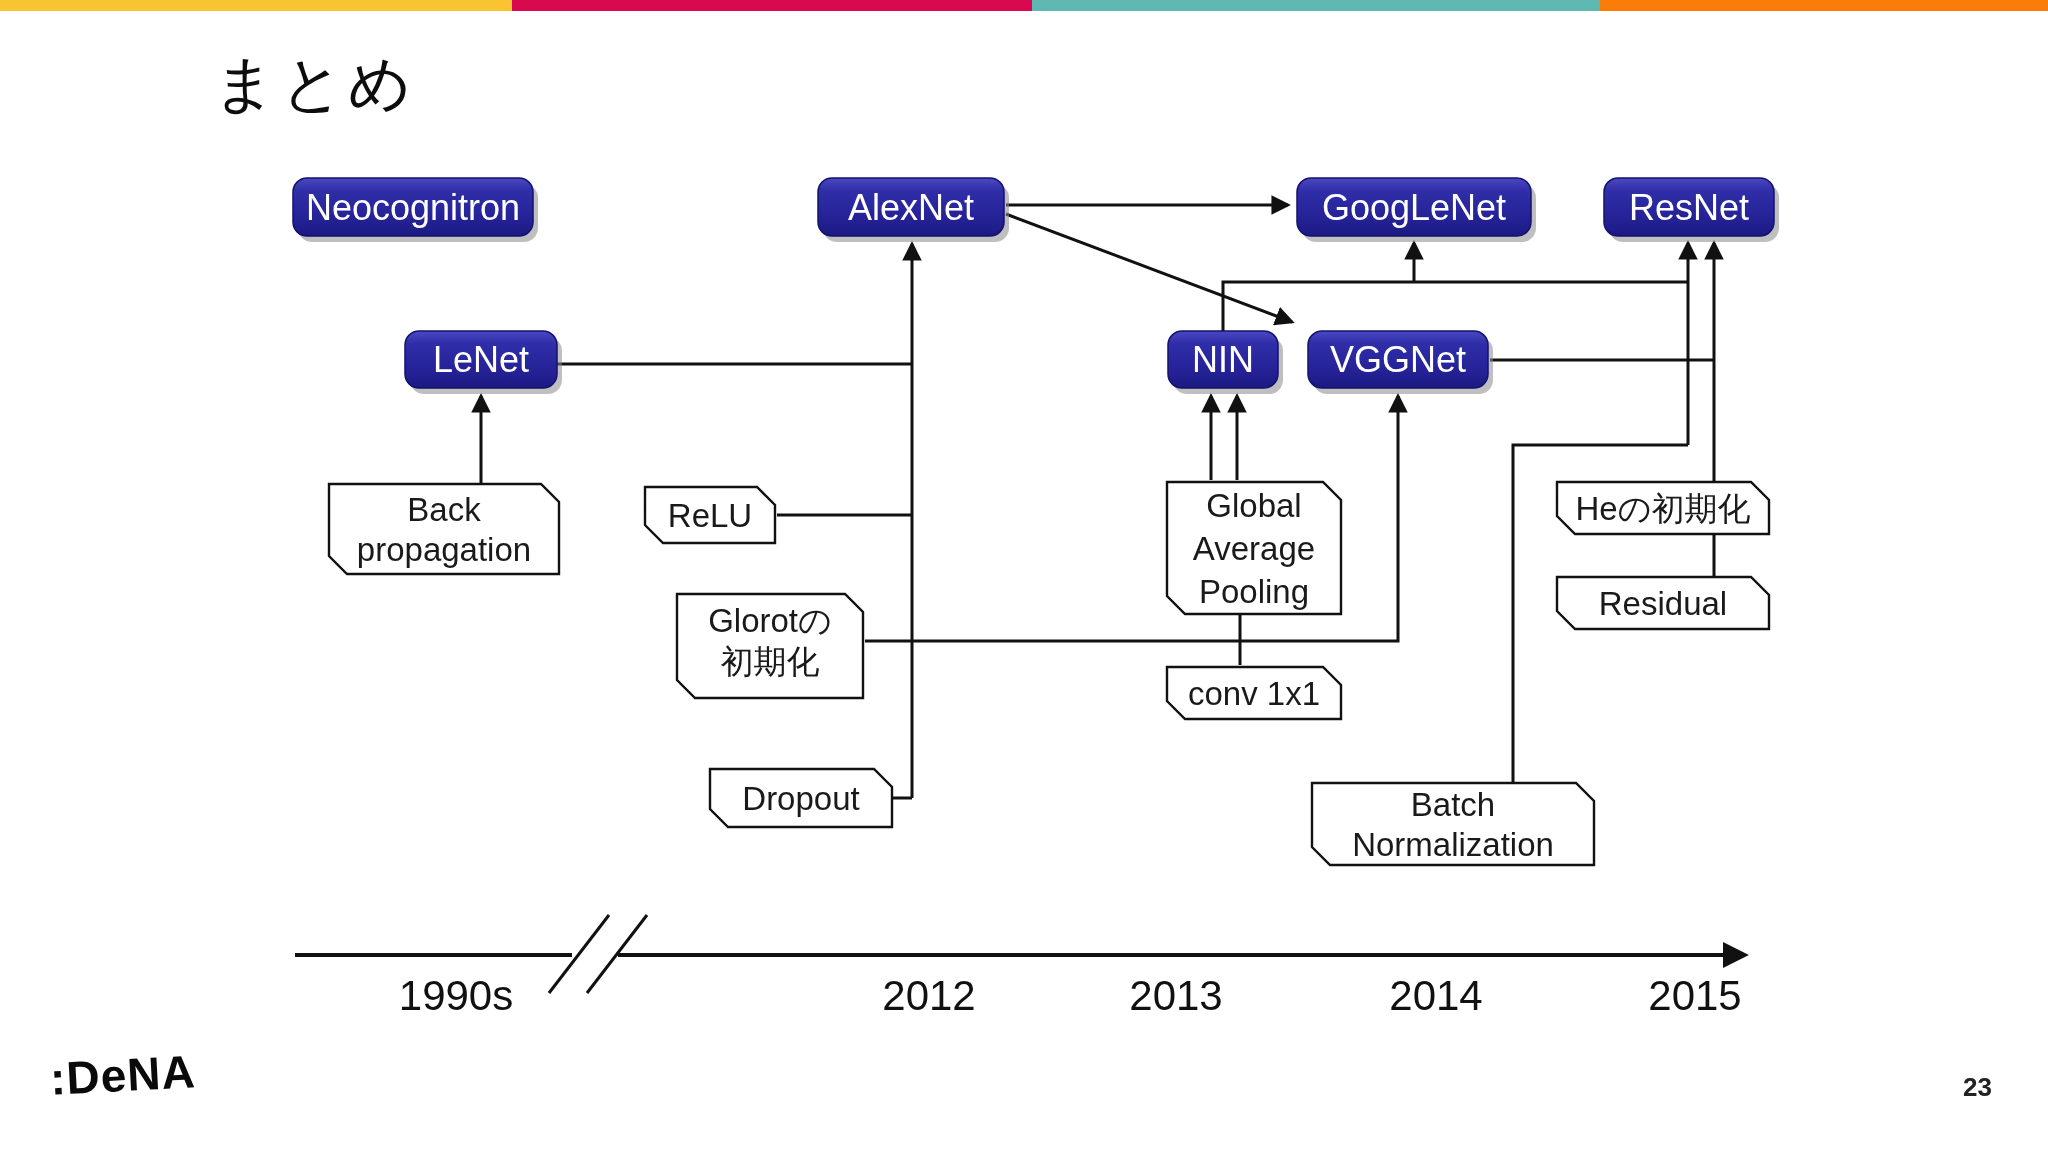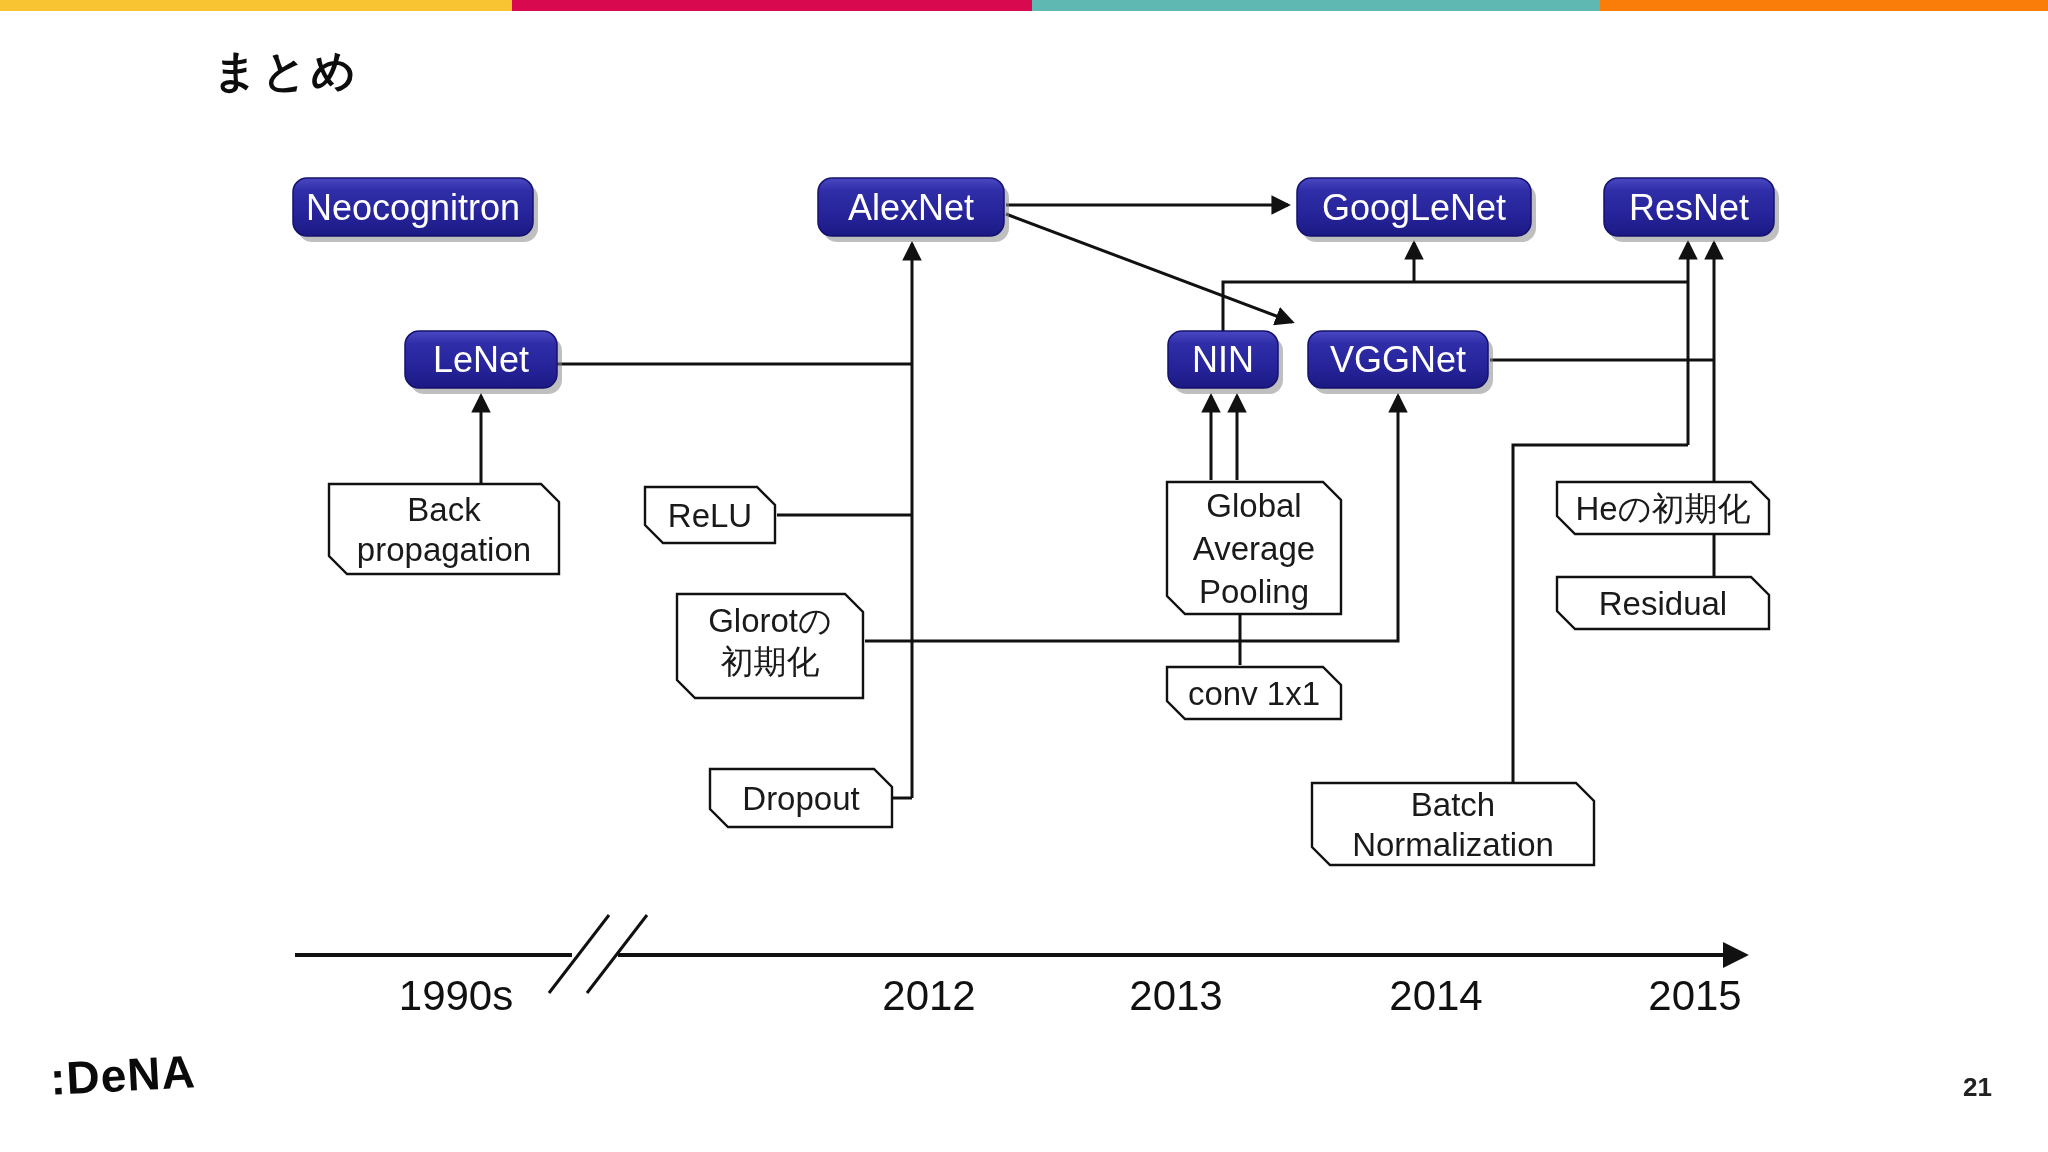--- a/index.html
+++ b/index.html
@@ -4,21 +4,21 @@
 <style>
   html,body{margin:0;padding:0;background:#ffffff;}
   body{width:2048px;height:1152px;position:relative;overflow:hidden;
        font-family:"Liberation Sans","DejaVu Sans",sans-serif;}
   .stripe{position:absolute;top:0;left:0;width:2048px;height:11px;display:flex;}
   .stripe span{height:100%;}
   .seg1{width:512px;background:#F9C431;}
   .seg2{width:520px;background:#D8094E;}
   .seg3{width:568px;background:#5FB9B2;}
   .seg4{width:448px;background:#FA7D09;}
-  .title{position:absolute;left:213px;top:42px;font-size:44px;font-weight:700;
+  .title{position:absolute;left:213px;top:42px;font-size:62px;font-weight:400;
          color:#0d0d0d;letter-spacing:4px;}
   .logo{position:absolute;left:50px;top:1048px;font-size:46px;font-weight:900;
         color:#0a0a0a;transform:rotate(-3deg);letter-spacing:1px;}
   .pageno{position:absolute;right:56px;top:1072px;font-size:26px;font-weight:700;color:#222;}
   svg{position:absolute;left:0;top:0;}
   svg text{font-family:"Liberation Sans","DejaVu Sans",sans-serif;}
   .edge{stroke:#111;stroke-width:3;fill:none;}
   .axis{stroke:#111;stroke-width:4;fill:none;}
   .tag{fill:#ffffff;stroke:#111;stroke-width:2.4;}
   .tagtext{font-size:33px;fill:#1a1a1a;text-anchor:middle;}
@@ -160,13 +160,13 @@
     </g>
     <g>
       <rect class="nodeshadow" x="1313" y="337" width="180" height="57" rx="14"></rect>
       <rect class="nodebox" x="1308" y="331" width="180" height="57" rx="14"></rect>
       <text class="nodetext" x="1398" y="372">VGGNet</text>
     </g>
   </g>
 </svg>
 
 <div class="logo">:DeNA</div>
-<div class="pageno">21</div>
+<div class="pageno">23</div>
 
 </body></html>

